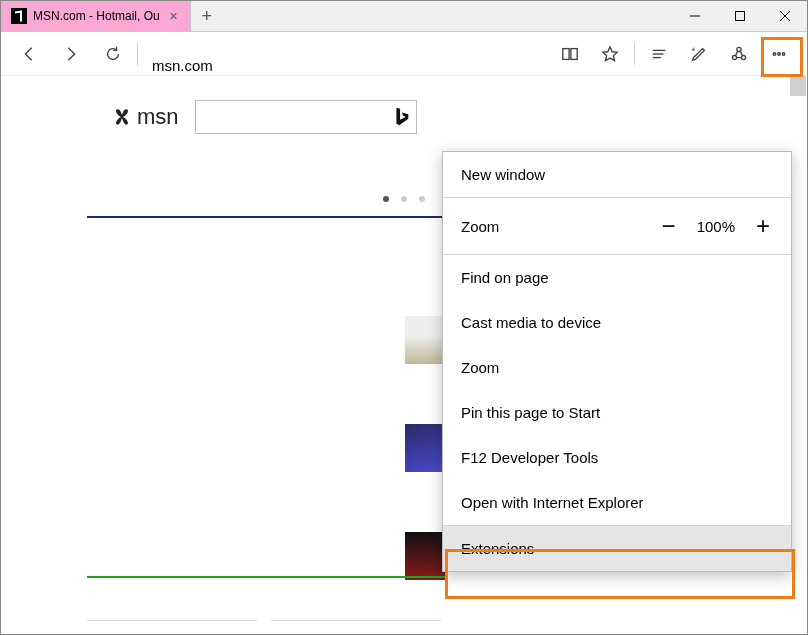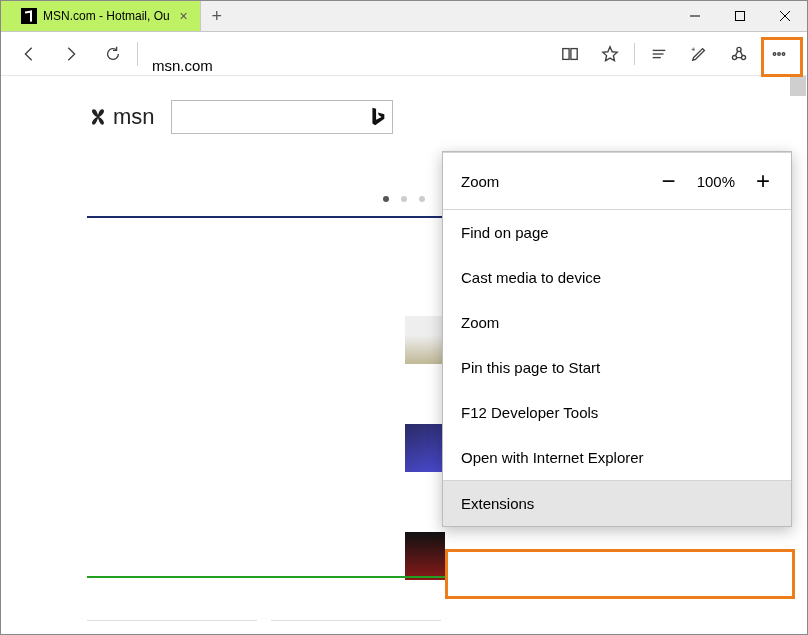--- a/index.html
+++ b/index.html
@@ -1,20 +1,20 @@
 <!DOCTYPE html>
 <html><head>
 <meta charset="utf-8">
 <style>
   * { box-sizing: border-box; margin: 0; padding: 0; font-family: "Segoe UI", Arial, sans-serif; }
   body { width: 808px; height: 635px; background: #fff; position: relative; overflow: hidden; border: 1px solid #888; }
 
   
   .titlebar { height: 31px; background: #f0f0f0; display: flex; align-items: stretch; border-bottom: 1px solid #c7c7c7; }
-  .tab { display: flex; align-items: center; background: #bef264; border-right: 1px solid #c7c7c7; padding: 0 8px 0 20px; gap: 6px; min-width: 180px; max-width: 200px; }
+  .tab { display: flex; align-items: center; background: #f9a8d4; border-right: 1px solid #c7c7c7; padding: 0 8px 0 10px; gap: 6px; min-width: 180px; max-width: 200px; }
   .tab .favicon { width: 16px; height: 16px; background: #000; position: relative; }
   .tab .favicon::after{content:"";position:absolute;left:4px;top:3px;width:5px;height:9px;border:2px solid #fff;border-left:0;border-bottom:0;transform:skewY(-8deg);}
   .tab .title { font-size: 12px; color:#000; white-space: nowrap; overflow:hidden; text-overflow:clip; flex:1;}
   .tab .close { width:16px; text-align:center; font-size:14px; color:#555; cursor:default;}
   .newtab-btn { width:32px; display:flex; align-items:center; justify-content:center; font-size:18px; color:#555; }
   .title-spacer { flex:1; }
   .winbtn { width:45px; display:flex; align-items:center; justify-content:center; }
   .winbtn svg { width:10px; height:10px; }
 
   
@@ -24,21 +24,21 @@
   .addr-sep { width:1px; height:24px; background:#cfcfcf; margin:0 6px 0 2px;}
   .addrbar { flex:1; height:40px; display:flex; align-items:flex-end; }
   .addr-text { font-size:15px; color:#000; padding-left:6px; }
   .right-tools { display:flex; align-items:center; }
   .sep-thin { width:1px; height:22px; background:#cfcfcf; margin:0 4px;}
   .highlight-box { border:3px solid #ed7d1a; position:absolute; pointer-events:none;}
   .highlight-more { top:36px; left:760px; width:42px; height:40px;}
 
   
   .page { position:relative; height:calc(100% - 75px); background:#fff; }
-  .msn-header { display:flex; align-items:center; gap:16px; padding: 24px 0 16px 86px;}
+  .msn-header { display:flex; align-items:center; gap:16px; padding: 24px 0 16px 110px;}
   .msn-logo { display:flex; align-items:center; gap:4px;}
   .msn-butterfly { width:22px; height:22px; }
   .msn-text { font-size:22px; font-weight:400; color:#222;}
   .searchbox { width:222px; height:34px; background:#fff; border:1px solid #bbb; display:flex; align-items:center; justify-content:flex-end; padding-right:4px;}
   .bing-icon { width:22px; height:22px; }
   .carousel-dots { text-align:center; margin-top:38px;}
   .dot{display:inline-block;width:6px;height:6px;border-radius:50%;background:#ccc;margin:0 4px;}
   .dot.active{background:#555;}
   .blue-rule{height:2px;background:#1a2a6b;margin:10px 86px 0 86px;}
   .thumbs{position:absolute;left:404px;top:240px;display:flex;flex-direction:column;gap:60px;}
@@ -189,20 +189,23 @@
   <div class="content-blocks">
     <div class="cblock"></div>
     <div class="cblock"></div>
   </div>
 
   <div class="page-scroll">
     <div class="thumb-bar"></div>
   </div>
 
   <div class="menu">
+    <div class="menu-item">
+        <span>New window</span>
+      </div>
     <div class="menu-sep"></div>
     <div class="menu-item">
       <span>Zoom</span>
       <span class="zoom-row">
         <span class="zoom-btn">−</span>
         <span>100%</span>
         <span class="zoom-btn">+</span>
       </span>
     </div>
     <div class="menu-sep"></div>

